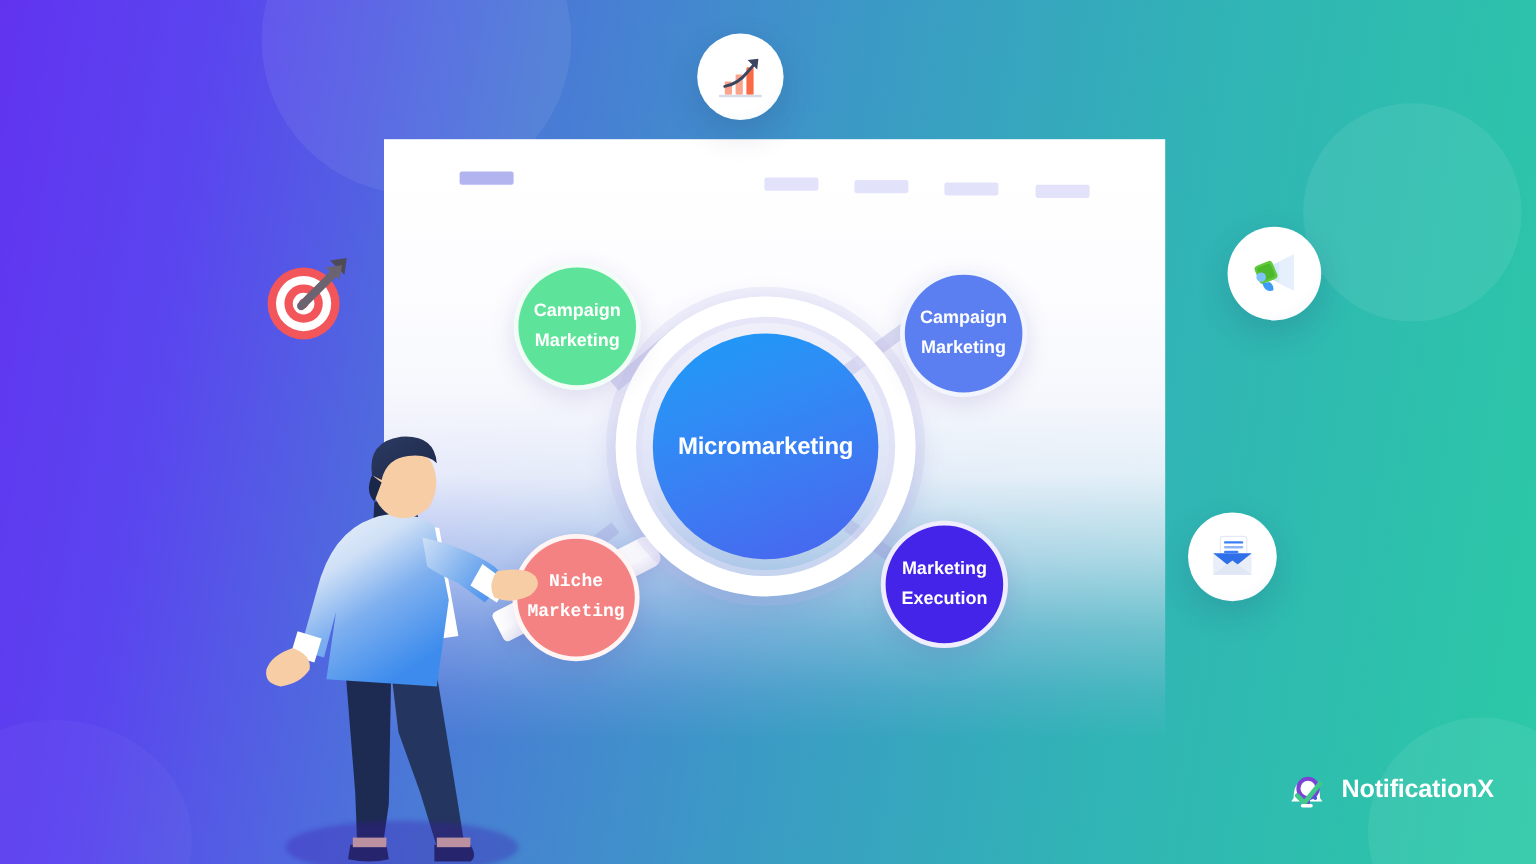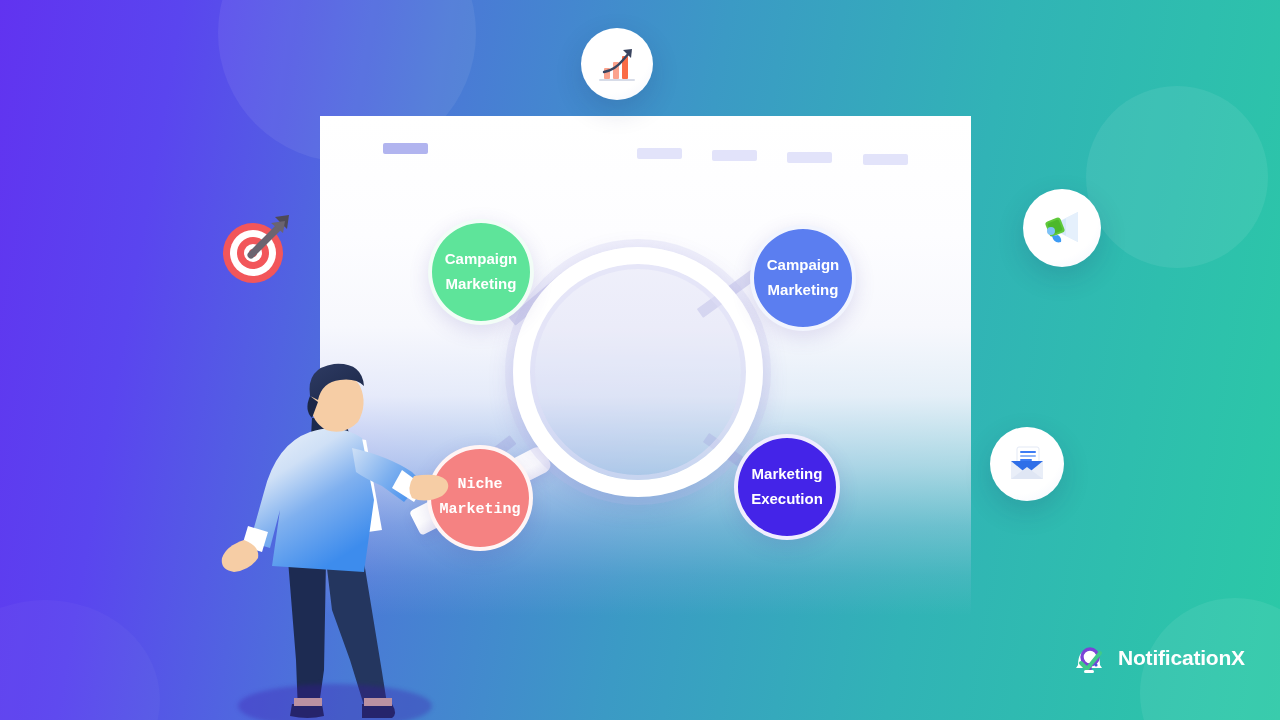--- a/index.html
+++ b/index.html
@@ -167,20 +167,23 @@
   <div class="connector" style="left:512px; top:316px; width:70px; transform:rotate(-40deg);"></div>
   <div class="connector" style="left:700px; top:308px; width:85px; transform:rotate(-36deg);"></div>
   <div class="connector" style="left:706px; top:432px; width:80px; transform:rotate(35deg);"></div>
   <div class="connector" style="left:513px; top:434px; width:72px; transform:rotate(142deg);"></div>
 
   <div id="handle"></div>
 
   <div id="lens-outer-soft"></div>
   <div id="lens-ring"></div>
 
+  <div id="center-node">
+    <span>Micromarketing</span>
+  </div>
 
   <div class="node" id="node-campaign">
     <div>
       <div class="nlabel">Campaign</div>
       <div class="nlabel">Marketing</div>
     </div>
   </div>
 
   <div class="node" id="node-location">
     <div>

